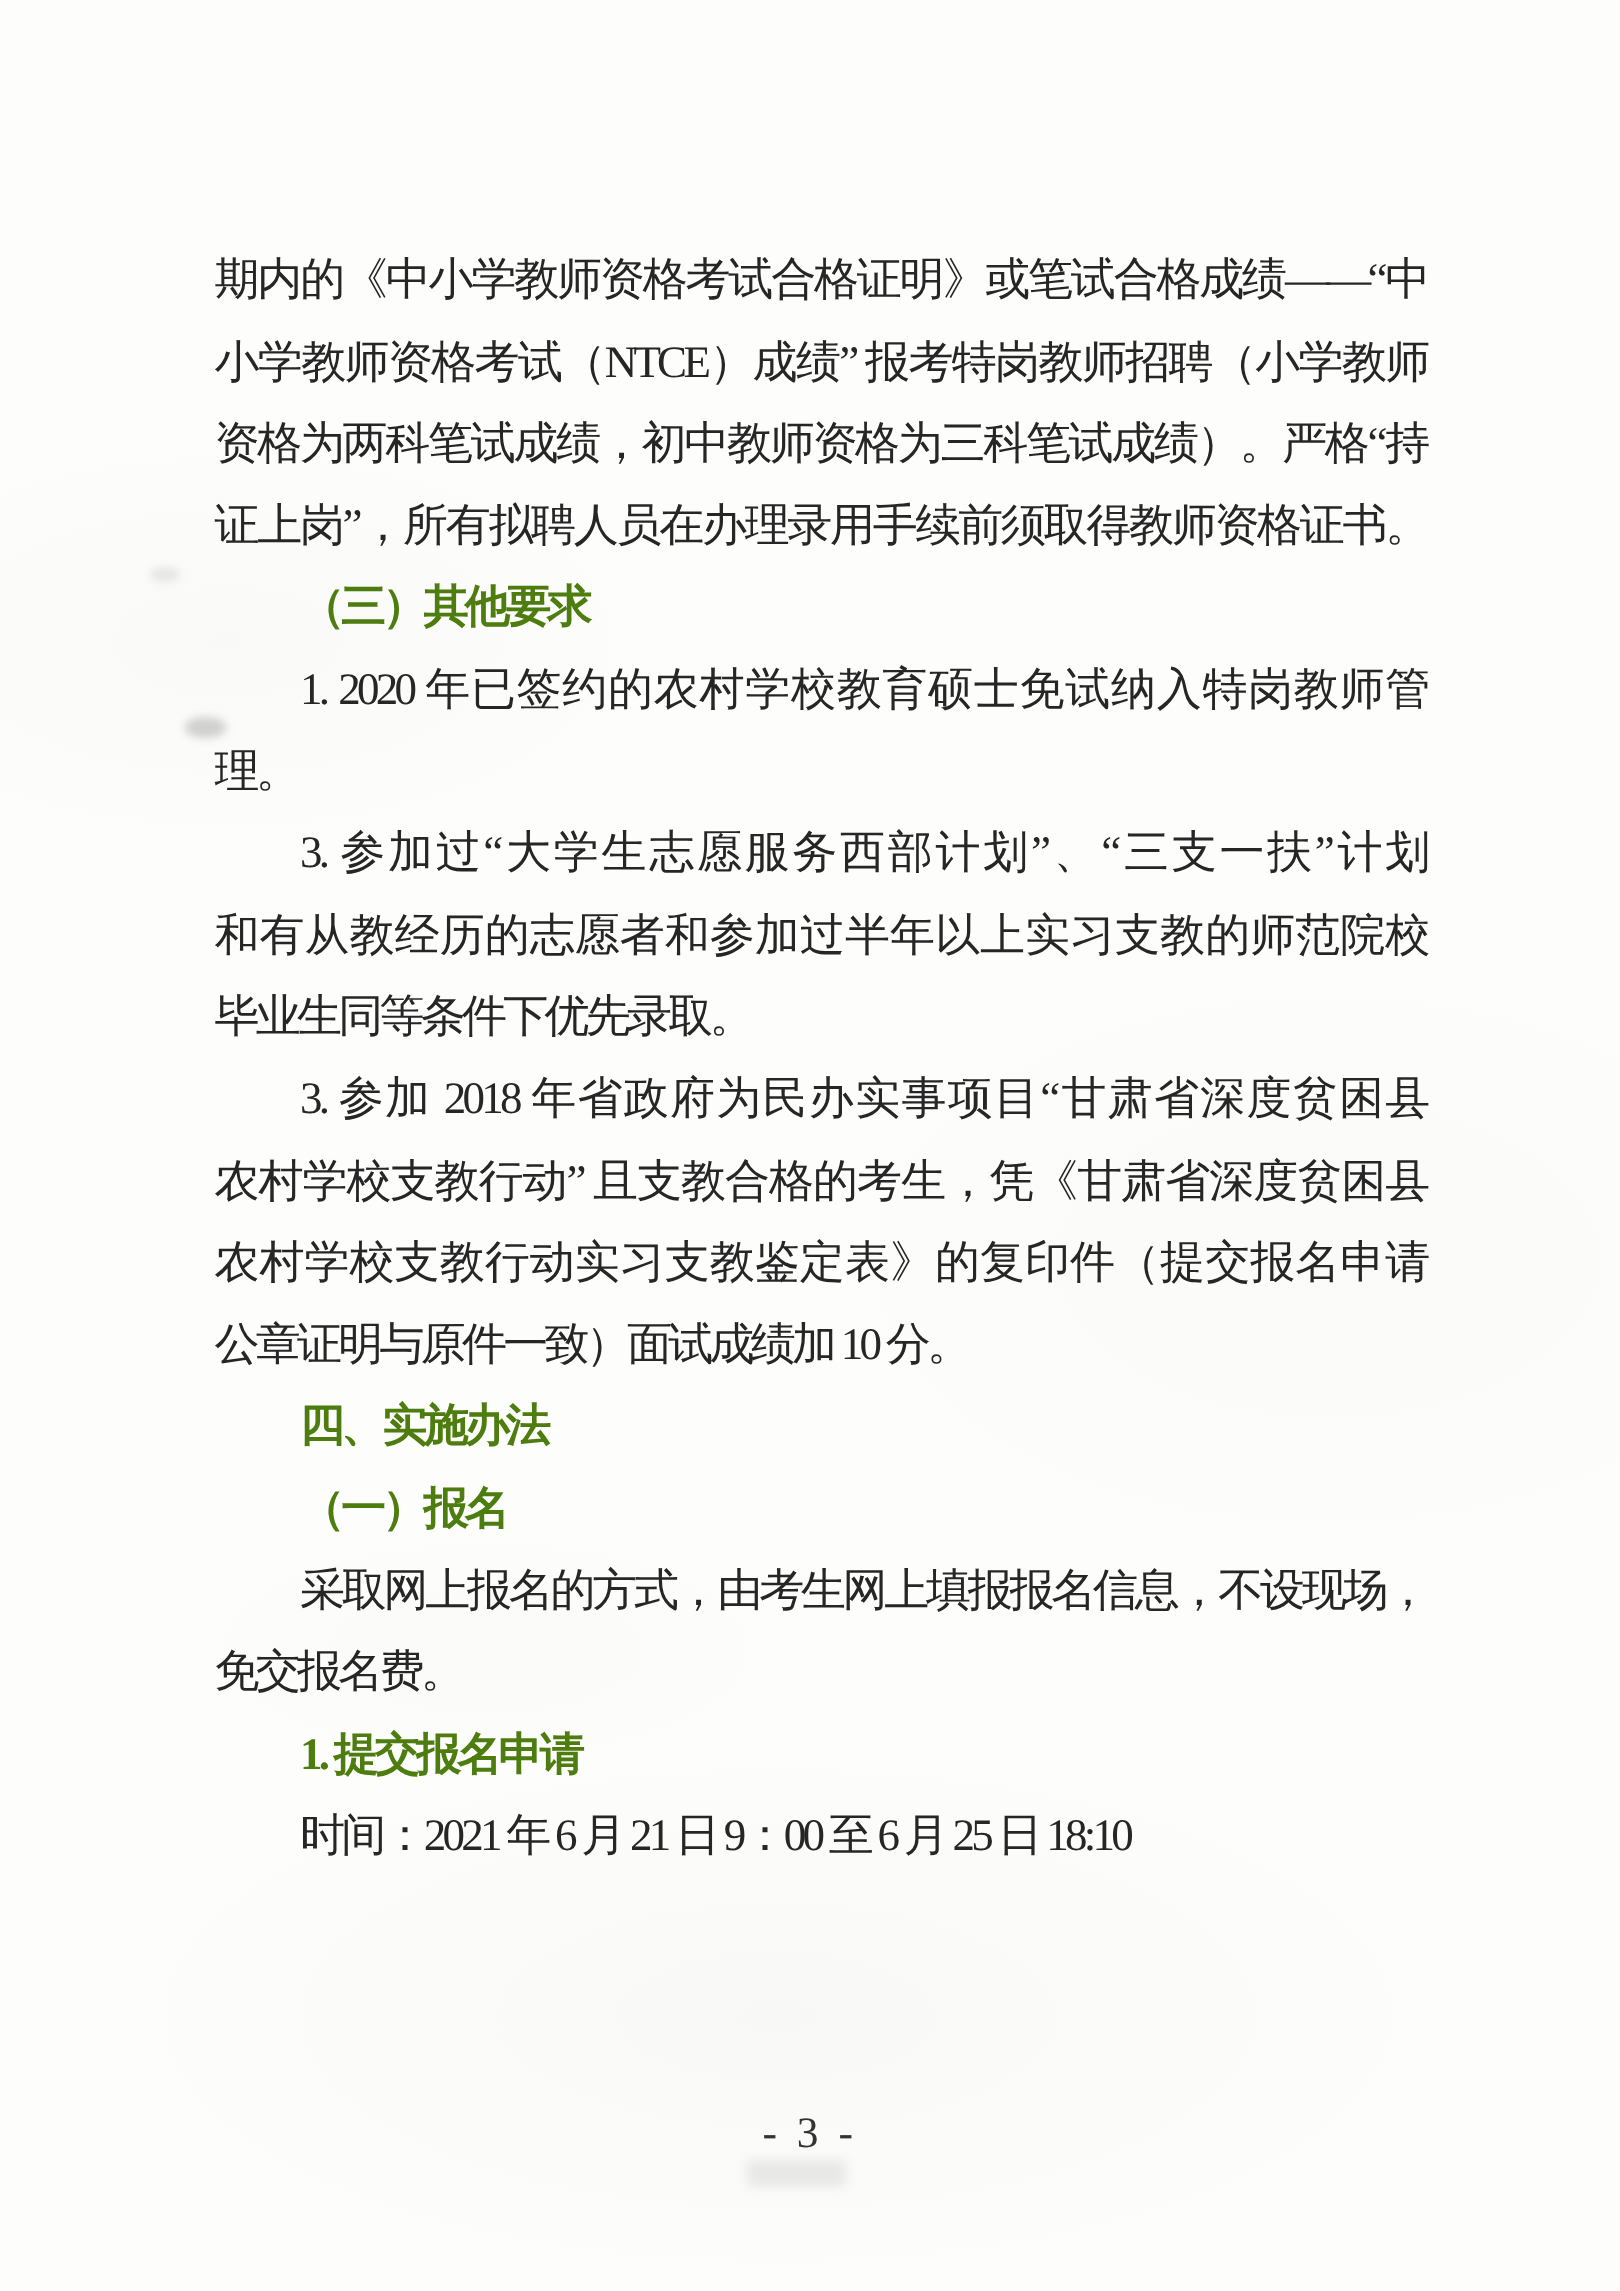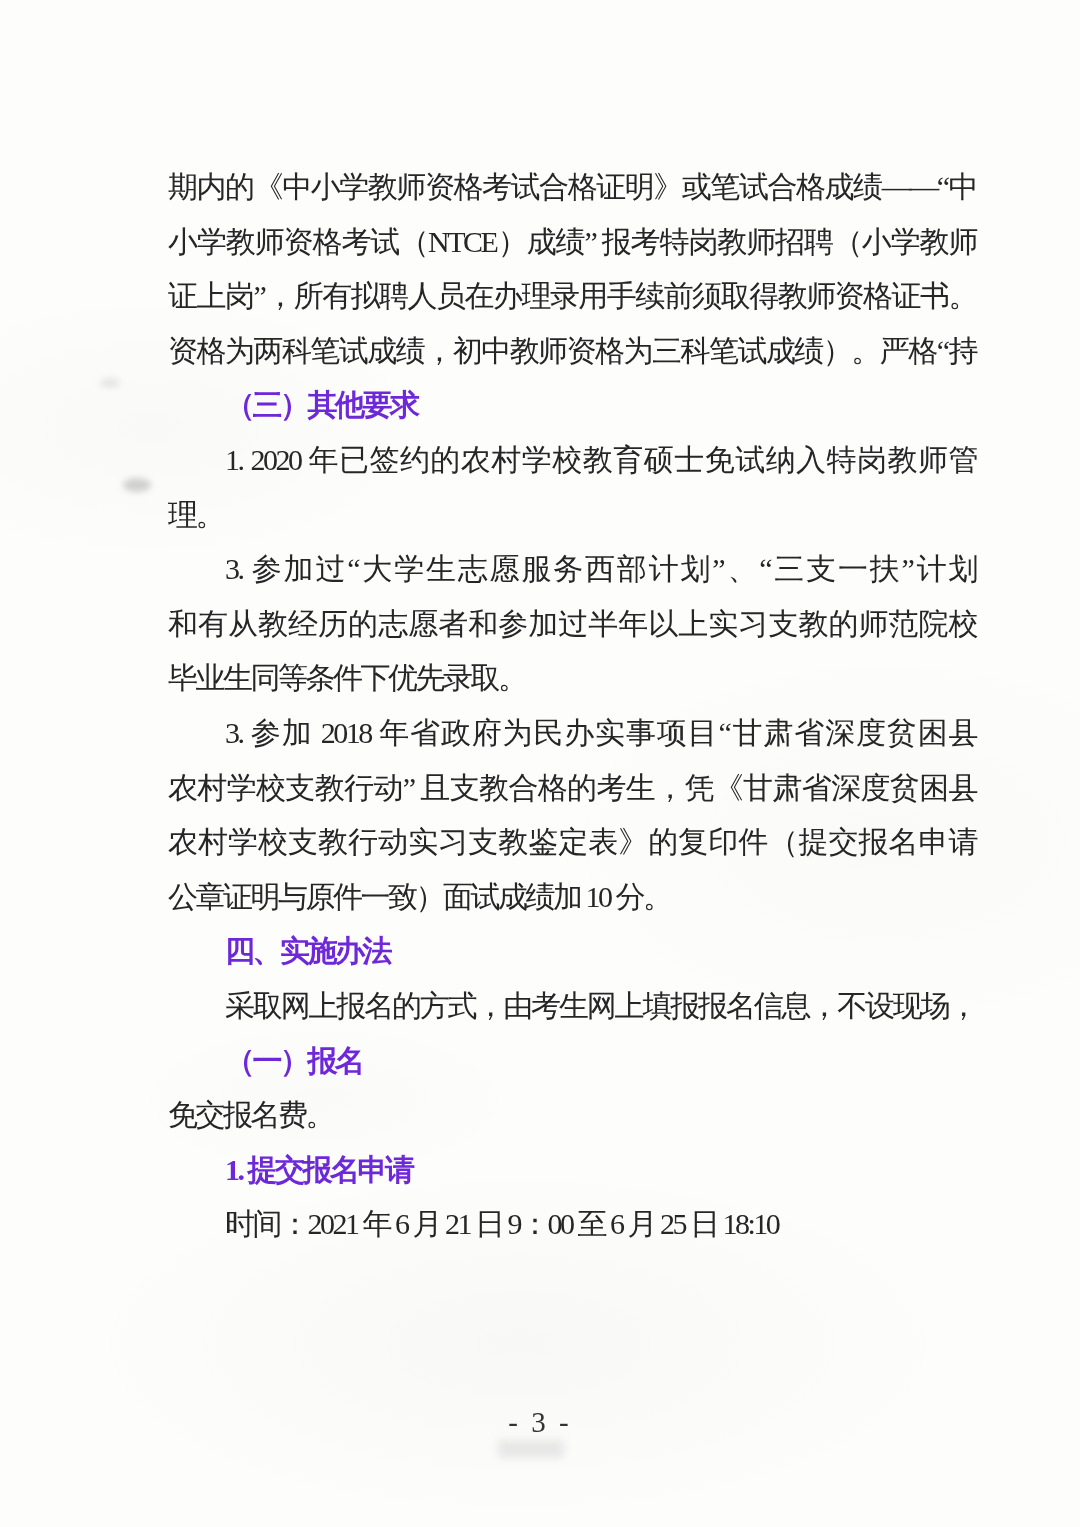--- a/index.html
+++ b/index.html
@@ -14,31 +14,31 @@
   
   .noise{
     position:absolute;inset:0;pointer-events:none;
     background:
       radial-gradient(ellipse 420px 200px at 14% 28%, rgba(0,0,0,0.016), transparent 70%),
       radial-gradient(ellipse 520px 300px at 82% 55%, rgba(0,0,0,0.013), transparent 70%),
       radial-gradient(ellipse 650px 260px at 48% 88%, rgba(0,0,0,0.02), transparent 70%),
       radial-gradient(ellipse 300px 120px at 30% 72%, rgba(0,0,0,0.012), transparent 70%);
   }
   .content{
-    position:absolute;left:143px;top:160px;width:808px;margin-left:25px;
+    position:absolute;left:143px;top:160px;width:808px;
   }
   .ln{
     height:54.6px;line-height:54.6px;
     font-size:30px;letter-spacing:-2.5px;
     white-space:normal;
     color:#262626;
   }
   .j{ text-align:justify; text-align-last:justify; }
   .ind{ text-indent:57px; }
-  .b{ font-weight:bold; color:#6d28d9; }
+  .b{ font-weight:bold; color:#4d7c0f; }
   .footer{
     position:absolute;left:0;top:1406px;width:1080px;
     text-align:center;font-size:29px;letter-spacing:3px;color:#333333;
   }
   .smudge-a{
     position:absolute;left:123px;top:478px;width:28px;height:14px;
     background:#909090;opacity:.4;filter:blur(3px);border-radius:50%;
   }
   .smudge-b{
     position:absolute;left:498px;top:1440px;width:66px;height:18px;
@@ -54,34 +54,34 @@
 
 <div class="page">
   <div class="noise"></div>
   <div class="smudge-c"></div>
   <div class="smudge-a"></div>
   <div class="smudge-b"></div>
 
   <div class="content">
     <div class="ln j">期内的《中小学教师资格考试合格证明》或笔试合格成绩——“中</div>
     <div class="ln j">小学教师资格考试（NTCE）成绩” 报考特岗教师招聘（小学教师</div>
+    <div class="ln j">资格为两科笔试成绩，初中教师资格为三科笔试成绩）。严格“持</div>
     <div class="ln j">证上岗”，所有拟聘人员在办理录用手续前须取得教师资格证书。</div>
-    <div class="ln j">资格为两科笔试成绩，初中教师资格为三科笔试成绩）。严格“持</div>
     <div class="ln ind b">（三）其他要求</div>
     <div class="ln ind j">1. 2020 年已签约的农村学校教育硕士免试纳入特岗教师管</div>
     <div class="ln">理。</div>
     <div class="ln ind j">3. 参加过“大学生志愿服务西部计划”、“三支一扶”计划</div>
     <div class="ln j">和有从教经历的志愿者和参加过半年以上实习支教的师范院校</div>
     <div class="ln">毕业生同等条件下优先录取。</div>
     <div class="ln ind j">3. 参加 2018 年省政府为民办实事项目“甘肃省深度贫困县</div>
     <div class="ln j">农村学校支教行动” 且支教合格的考生，凭《甘肃省深度贫困县</div>
     <div class="ln j">农村学校支教行动实习支教鉴定表》的复印件（提交报名申请</div>
     <div class="ln">公章证明与原件一致）面试成绩加 10 分。</div>
     <div class="ln ind b">四、实施办法</div>
+    <div class="ln ind b">（一）报名</div>
     <div class="ln ind j">采取网上报名的方式，由考生网上填报报名信息，不设现场，</div>
-    <div class="ln ind b">（一）报名</div>
     <div class="ln">免交报名费。</div>
     <div class="ln ind b">1. 提交报名申请</div>
     <div class="ln ind">时间：2021 年 6 月 21 日 9：00 至 6 月 25 日 18:10</div>
   </div>
 
   <div class="footer">- 3 -</div>
 </div>
 
 </body></html>

